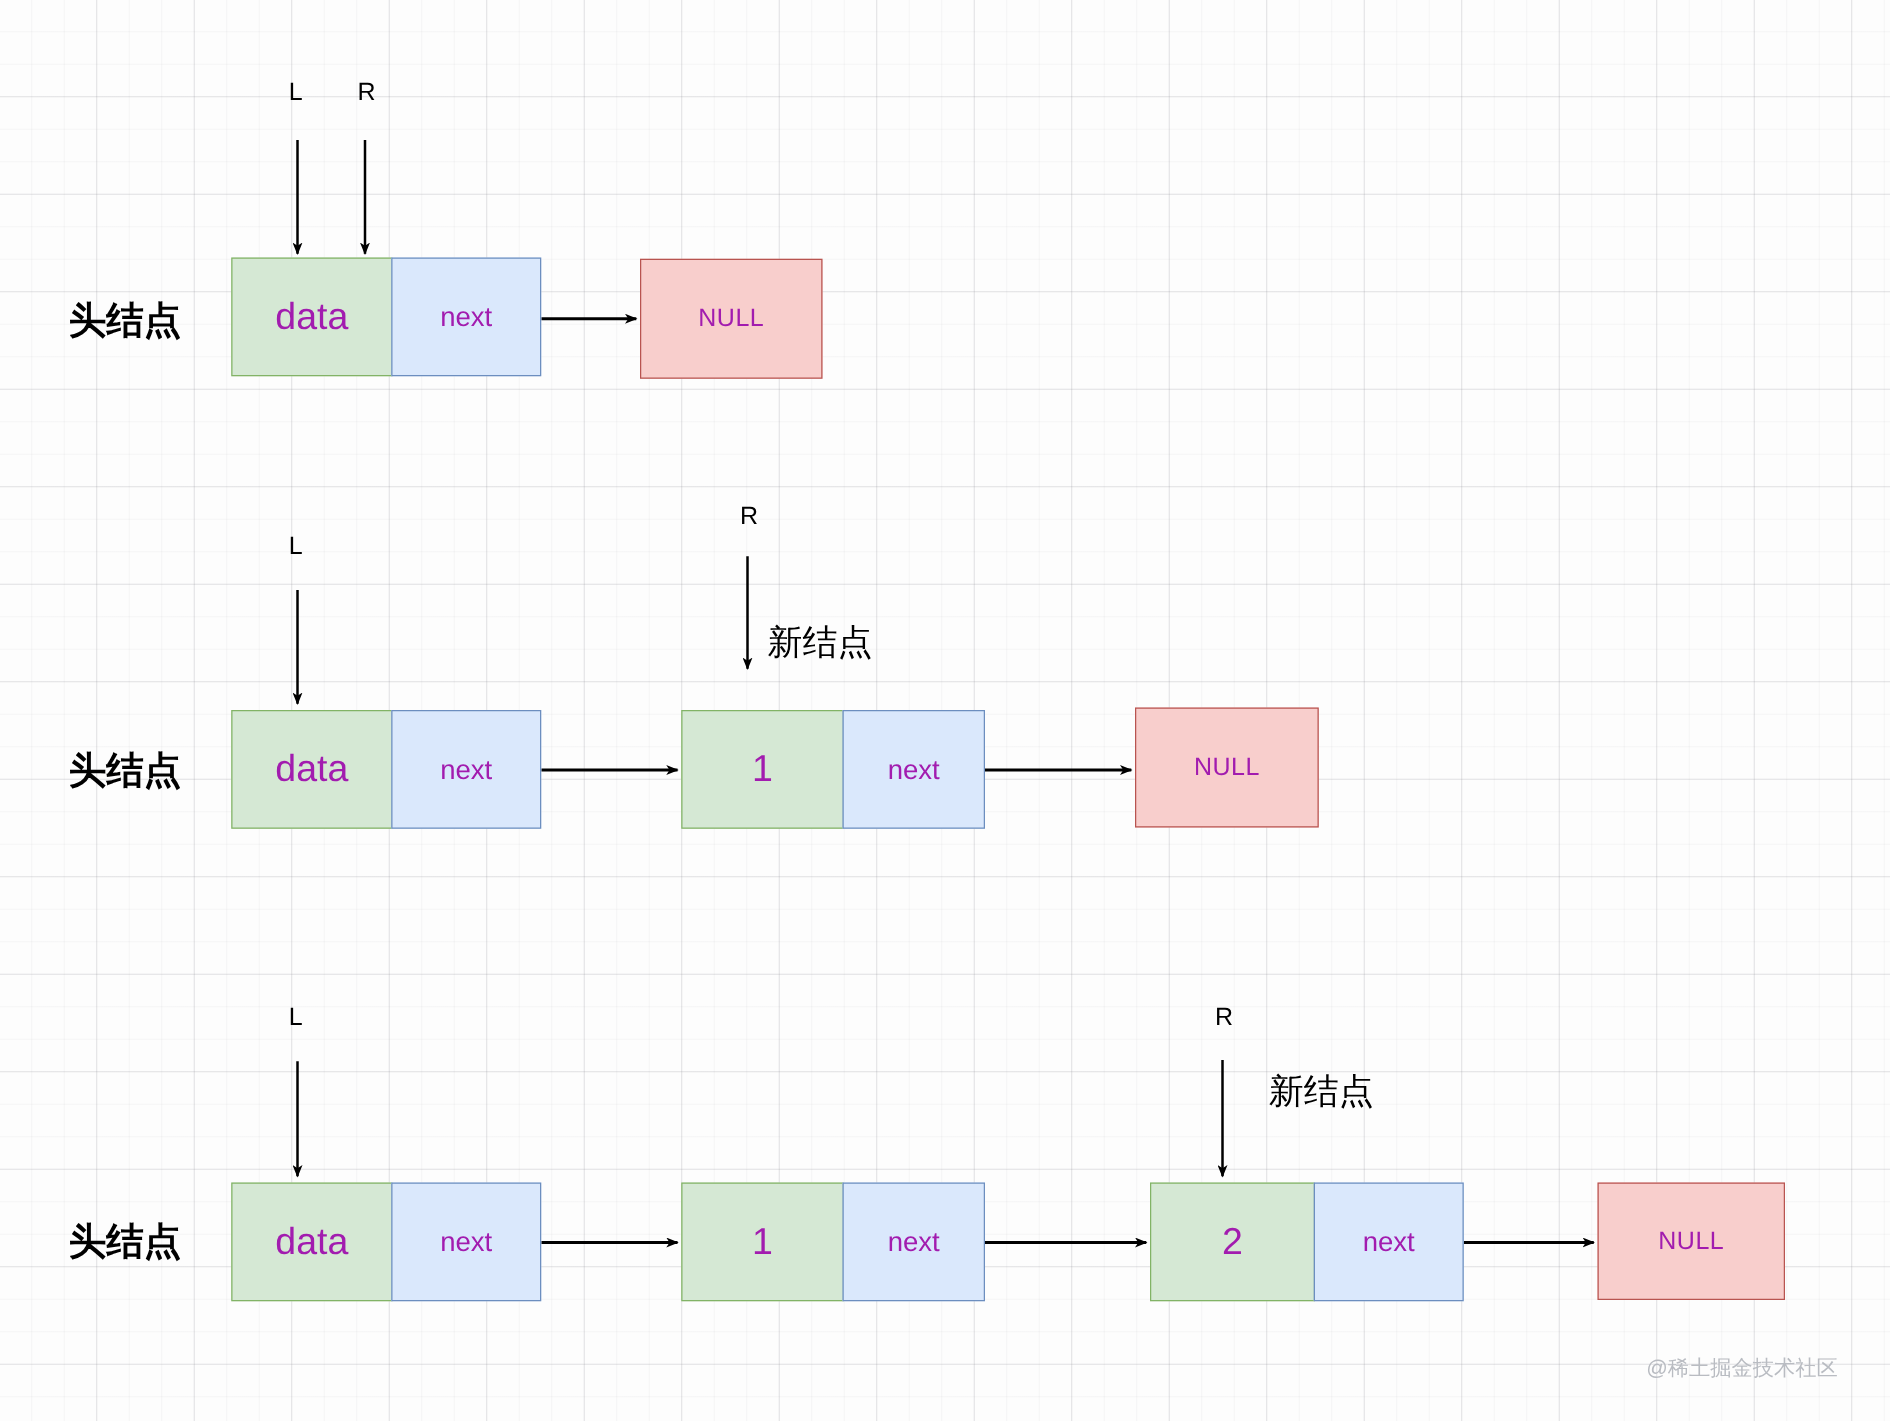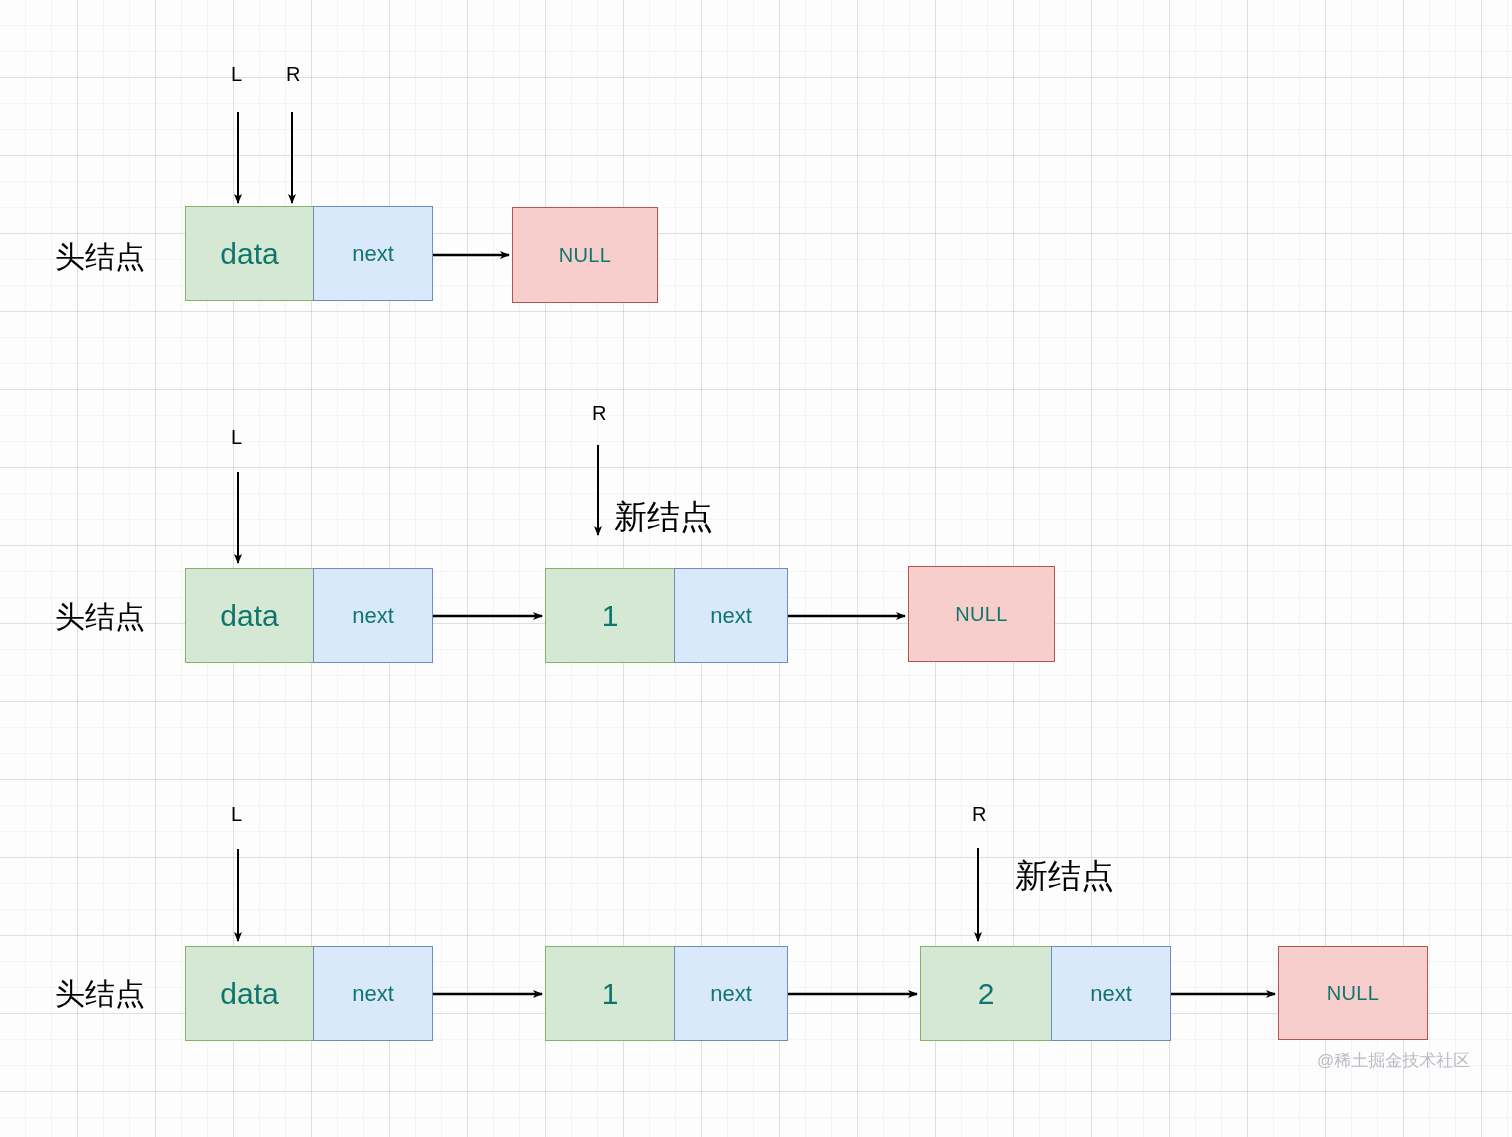--- a/index.html
+++ b/index.html
@@ -27,21 +27,21 @@
     font-family: "Liberation Sans", "DejaVu Sans", sans-serif;
   }
 
   
   .cell {
     position: absolute;
     box-sizing: border-box;
     display: flex;
     align-items: center;
     justify-content: center;
-    color: #0f766e;
+    color: #a21caf;
     line-height: 1;
   }
   .cell-data {
     background: #d5e8d4;
     border: 1.5px solid #82b366;
     font-size: 30px;
   }
   .cell-next {
     background: #dae8fc;
     border: 1.5px solid #6c8ebf;
@@ -56,26 +56,27 @@
 
   
   .lbl {
     position: absolute;
     color: #000000;
     white-space: nowrap;
     line-height: 1;
   }
   .lbl-head {
     font-size: 30px;
+    font-weight: bold;
   }
   .lbl-ptr {
     font-size: 20px;
   }
   .lbl-new {
-    font-size: 33px;
+    font-size: 28px;
     text-align: center;
   }
   .watermark {
     position: absolute;
     font-size: 17px;
     color: #b9bcc2;
     white-space: nowrap;
   }
 
   
@@ -154,15 +155,15 @@
   <div class="cell cell-next" style="left:313px; top:946px; width:120px; height:95px;">next</div>
 
   <div class="cell cell-data" style="left:545px; top:946px; width:130px; height:95px;">1</div>
   <div class="cell cell-next" style="left:674px; top:946px; width:114px; height:95px;">next</div>
 
   <div class="cell cell-data" style="left:920px; top:946px; width:132px; height:95px;">2</div>
   <div class="cell cell-next" style="left:1051px; top:946px; width:120px; height:95px;">next</div>
 
   <div class="cell cell-null" style="left:1278px; top:946px; width:150px; height:94px;">NULL</div>
 
-  <div class="watermark" style="left:1317px; top:1049px;">@稀土掘金技术社区</div>
+  <div class="watermark" style="left:1317px; top:1083px;">@稀土掘金技术社区</div>
 
 </div>
 
 </body></html>

